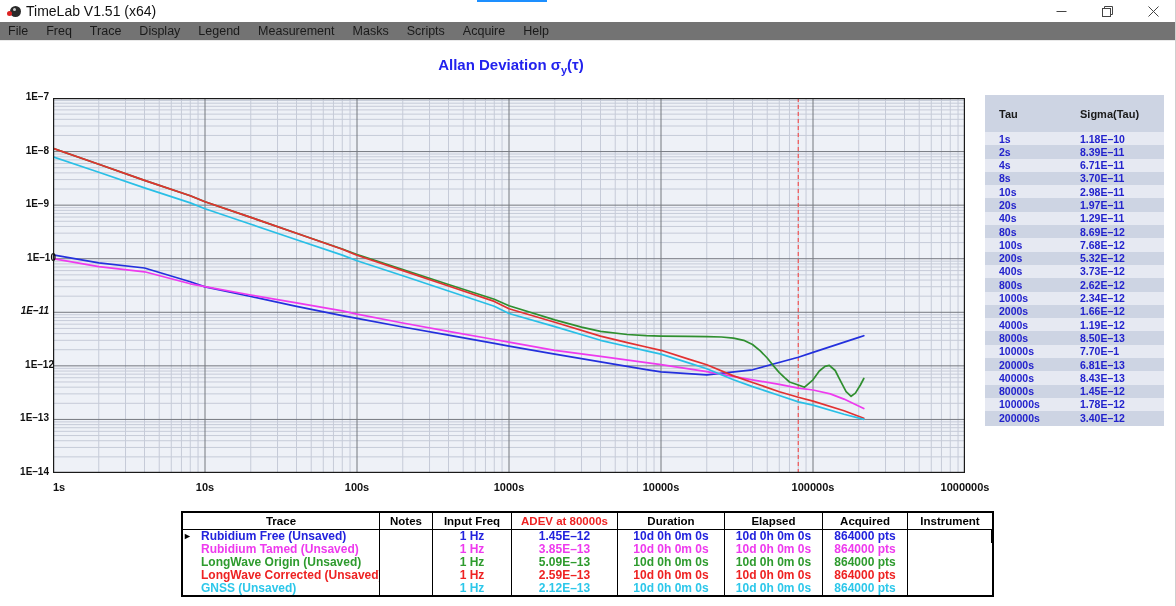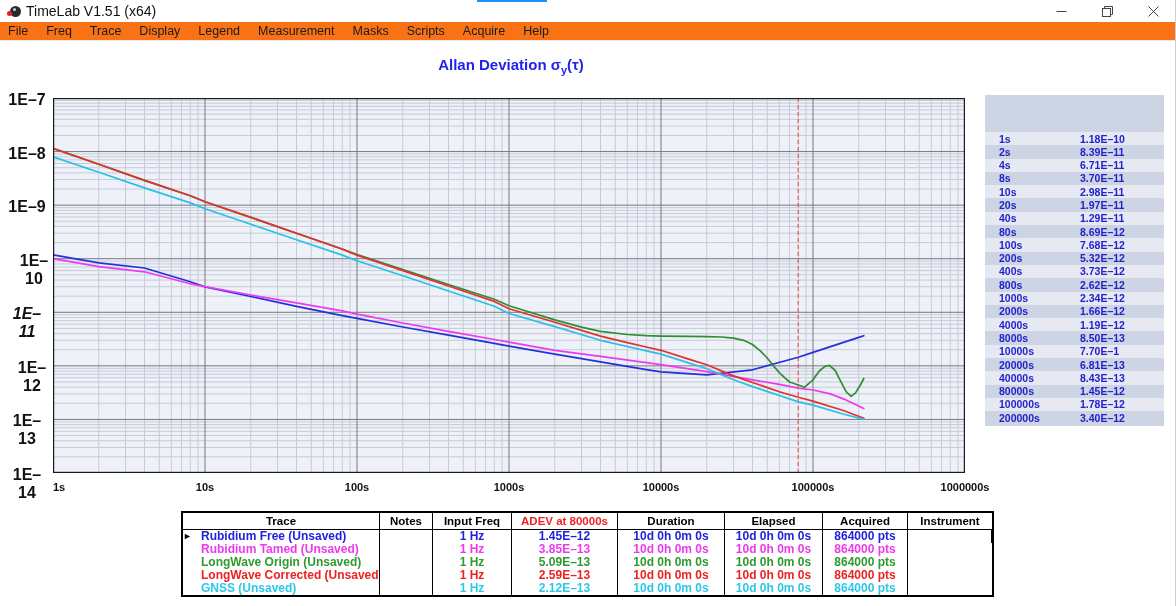--- a/index.html
+++ b/index.html
@@ -13,30 +13,30 @@
   .app-icon .spark { position:absolute; left:0px; top:6px; width:5px; height:5px; border-radius:50%;
                      background:#d22; }
   .app-icon .hl { position:absolute; left:6px; top:3px; width:3px; height:3px; border-radius:50%; background:#cfcfcf; }
   .win-title { position:absolute; left:26px; top:0; height:22px; line-height:22px;
                font-size:14px; color:#111; }
   .win-btns { position:absolute; right:0; top:0; height:22px; display:flex; }
   .win-btn { width:46px; height:22px; display:flex; align-items:center; justify-content:center; }
   .win-btn svg { display:block; }
   .top-strip { position:absolute; left:477px; top:0; width:70px; height:2px; background:#1d8fff; }
   
-  .menubar { position:absolute; left:0; top:22px; width:1176px; height:19px; background:#f97316;
+  .menubar { position:absolute; left:0; top:22px; width:1176px; height:19px; background:#737373;
              border-bottom:1px solid #e9e9e9; padding-left:8px; display:flex; align-items:center; }
   .menu-item { font-size:12.5px; color:#1a1a1a; padding:0 9px; height:19px; line-height:18px; }
   .menu-item:first-child { padding-left:0; }
   
   .chart-title { position:absolute; left:0; top:56px; width:1022px; text-align:center;
                  font-size:15px; font-weight:bold; color:#2222ee; }
   .chart-title sub { font-size:11px; }
   .plot-wrap { position:absolute; left:53px; top:98px; width:912px; height:375px; }
-  .ylab { position:absolute; width:44px; text-align:center; font-size:16px; font-weight:bold; color:#111; }
+  .ylab { position:absolute; width:44px; text-align:right; font-size:10px; font-weight:bold; color:#111; }
   .xlab { position:absolute; top:481px; font-size:11px; font-weight:bold; color:#111; white-space:nowrap; }
   
   .sigma-panel { position:absolute; left:985px; top:95px; width:179px; height:331px; background:#cdd4e3; }
   .sigma-head { position:absolute; top:0; left:0; width:100%; height:36px; font-size:11px; font-weight:bold; color:#1a1a1a; }
   .sigma-head .h1 { position:absolute; left:14px; top:13px; }
   .sigma-head .h2 { position:absolute; left:95px; top:13px; }
   .sigma-rows { position:absolute; left:0; top:37px; width:100%; }
   .sigma-row { position:relative; width:100%; height:13.3px; font-size:10.5px; font-weight:bold; color:#2222cc; }
   .sigma-row.alt { background:#e6e9f2; }
   .sigma-row .tau { position:absolute; left:14px; top:0.5px; }
@@ -247,20 +247,24 @@
     <div class="xlab" style="left: 53px;">1s</div>
     <div class="xlab" style="left: 205px; transform: translateX(-50%);">10s</div>
     <div class="xlab" style="left: 357px; transform: translateX(-50%);">100s</div>
     <div class="xlab" style="left: 509px; transform: translateX(-50%);">1000s</div>
     <div class="xlab" style="left: 661px; transform: translateX(-50%);">10000s</div>
     <div class="xlab" style="left: 813px; transform: translateX(-50%);">100000s</div>
     <div class="xlab" style="left: 965px; transform: translateX(-50%);">1000000s</div>
   </div>
 
 <div class="sigma-panel">
+  <div class="sigma-head">
+    <span class="h1">Tau</span>
+    <span class="h2">Sigma(Tau)</span>
+  </div>
   <div class="sigma-rows" id="sigma-rows">
       <div class="sigma-row alt">
         <span class="tau">1s</span>
         <span class="sig">1.18E–10</span>
       </div>
       <div class="sigma-row">
         <span class="tau">2s</span>
         <span class="sig">8.39E–11</span>
       </div>
       <div class="sigma-row alt">

